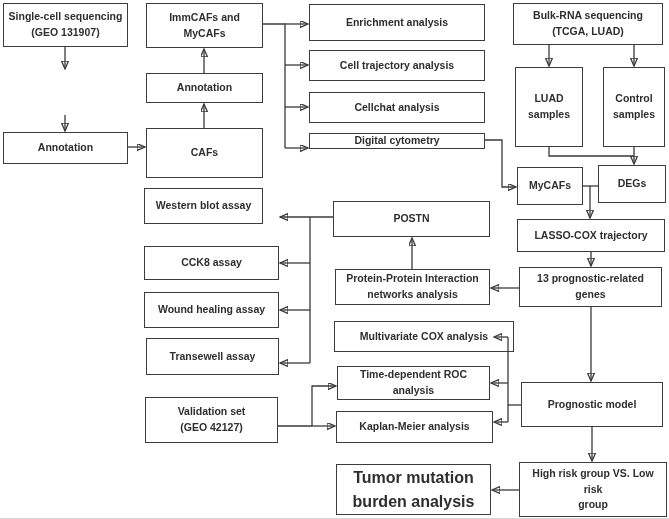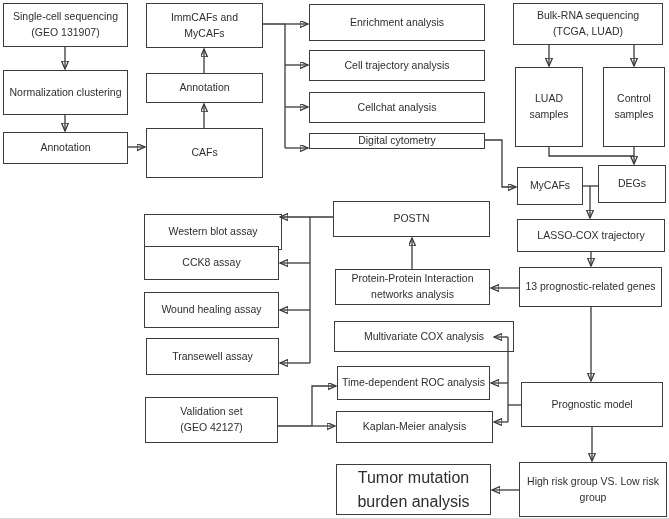--- a/index.html
+++ b/index.html
@@ -23,20 +23,21 @@
     color: #2e2e2e;
     font-size: 10.5px;
     line-height: 1.5;
     display: flex;
     align-items: center;
     justify-content: center;
     text-align: center;
     white-space: pre-line;
     padding: 1px 3px;
     z-index: 1;
+    font-weight: bold;
   }
   .node.fs10 { font-size: 16px; }
   #connectors {
     position: absolute;
     left: 0;
     top: 0;
     z-index: 2;
     pointer-events: none;
   }
   #connectors path {
@@ -56,21 +57,20 @@
 </style>
 </head>
 <body>
 
 <div id="canvas">
 
   <div class="bottom-edge"></div>
 
   <div class="node" style="left:3px;top:3px;width:125px;height:44px">Single-cell sequencing
 (GEO 131907)</div>
-  <div class="node" style="left:3px;top:70px;width:125px;height:45px">Normalization clustering</div>
   <div class="node" style="left:3px;top:132px;width:125px;height:32px">Annotation</div>
   <div class="node" style="left:146px;top:3px;width:117px;height:45px">ImmCAFs and
 MyCAFs</div>
   <div class="node" style="left:146px;top:73px;width:117px;height:30px">Annotation</div>
   <div class="node" style="left:146px;top:128px;width:117px;height:50px">CAFs</div>
   <div class="node" style="left:309px;top:4px;width:176px;height:37px">Enrichment analysis</div>
   <div class="node" style="left:309px;top:50px;width:176px;height:31px">Cell trajectory analysis</div>
   <div class="node" style="left:309px;top:92px;width:176px;height:31px">Cellchat analysis</div>
   <div class="node" style="left:309px;top:133px;width:176px;height:16px">Digital cytometry</div>
   <div class="node" style="left:513px;top:3px;width:150px;height:42px">Bulk-RNA sequencing
@@ -82,21 +82,21 @@
   <div class="node" style="left:517px;top:167px;width:66px;height:38px">MyCAFs</div>
   <div class="node" style="left:598px;top:165px;width:68px;height:38px">DEGs</div>
   <div class="node" style="left:517px;top:219px;width:148px;height:33px">LASSO-COX trajectory</div>
   <div class="node" style="left:519px;top:267px;width:143px;height:40px">13 prognostic-related genes</div>
   <div class="node" style="left:333px;top:201px;width:157px;height:36px">POSTN</div>
   <div class="node" style="left:335px;top:269px;width:155px;height:36px">Protein-Protein Interaction
 networks analysis</div>
   <div class="node" style="left:334px;top:321px;width:180px;height:31px">Multivariate COX analysis</div>
   <div class="node" style="left:337px;top:366px;width:153px;height:34px">Time-dependent ROC analysis</div>
   <div class="node" style="left:336px;top:411px;width:157px;height:32px">Kaplan-Meier analysis</div>
-  <div class="node" style="left:144px;top:214px;width:138px;height:36px">Western blot assay</div>
+  <div class="node" style="left:144px;top:188px;width:119px;height:36px">Western blot assay</div>
   <div class="node" style="left:144px;top:246px;width:135px;height:34px">CCK8 assay</div>
   <div class="node" style="left:144px;top:292px;width:135px;height:36px">Wound healing assay</div>
   <div class="node" style="left:146px;top:338px;width:133px;height:37px">Transewell assay</div>
   <div class="node" style="left:145px;top:397px;width:133px;height:46px">Validation set
 (GEO 42127)</div>
   <div class="node" style="left:521px;top:382px;width:142px;height:45px">Prognostic model</div>
   <div class="node" style="left:519px;top:462px;width:148px;height:55px">High risk group VS. Low risk
 group</div>
   <div class="node fs10" style="left:336px;top:464px;width:155px;height:51px">Tumor mutation burden analysis</div>
 

